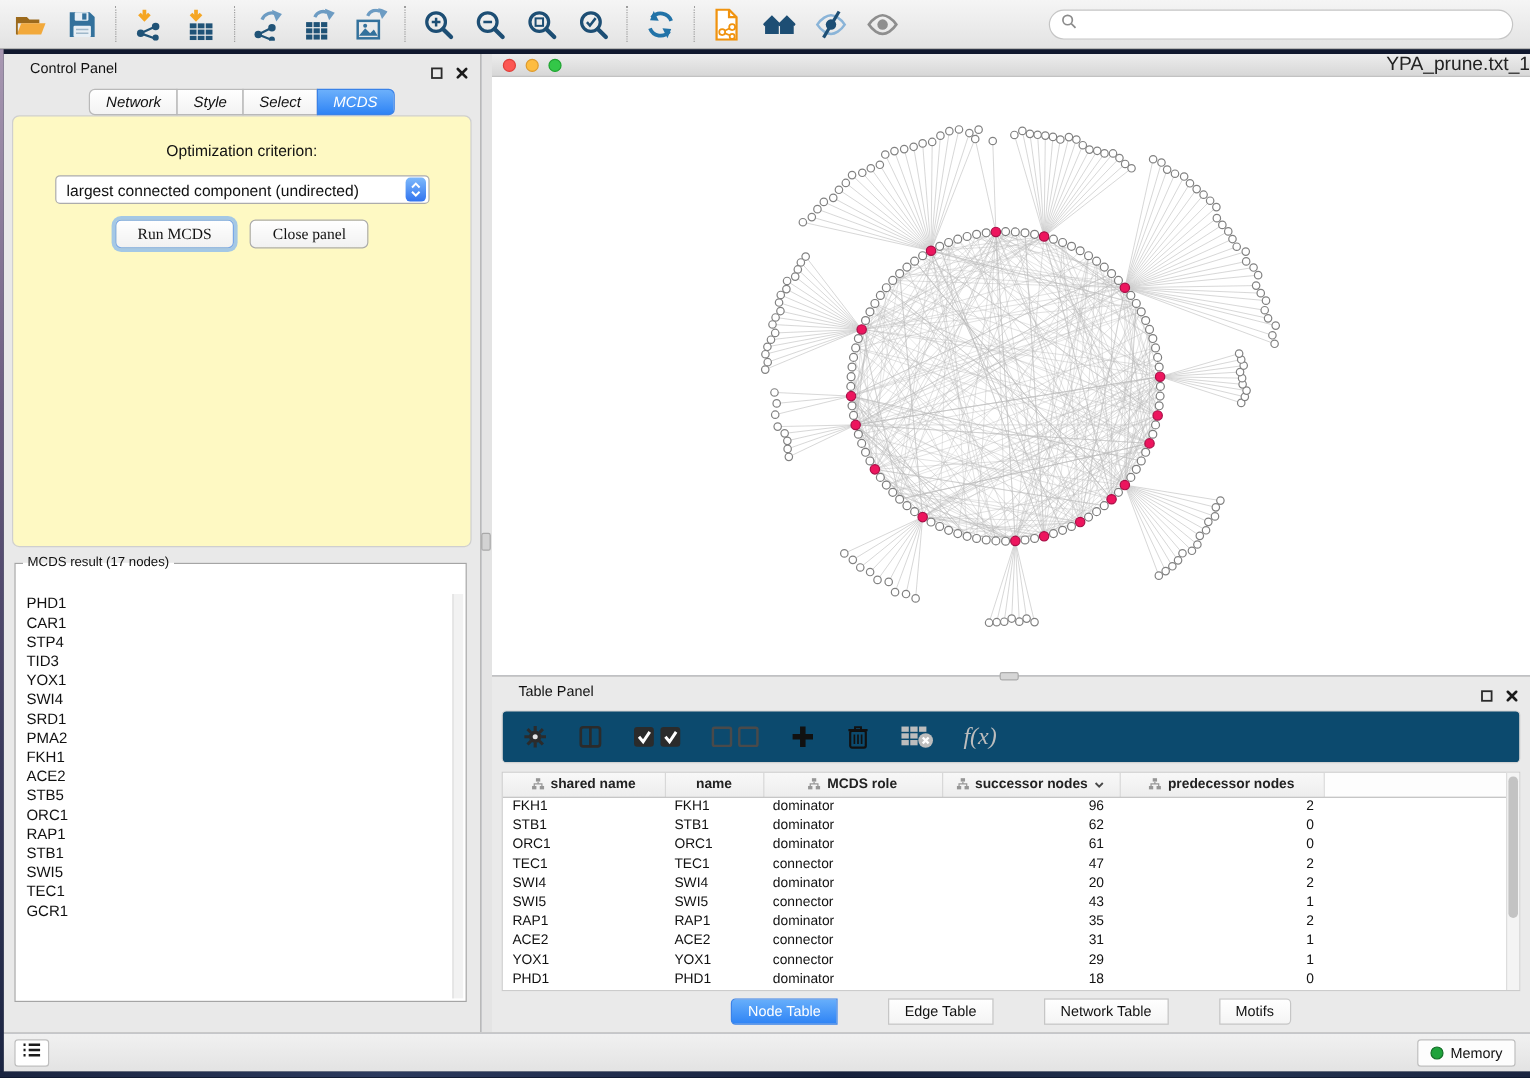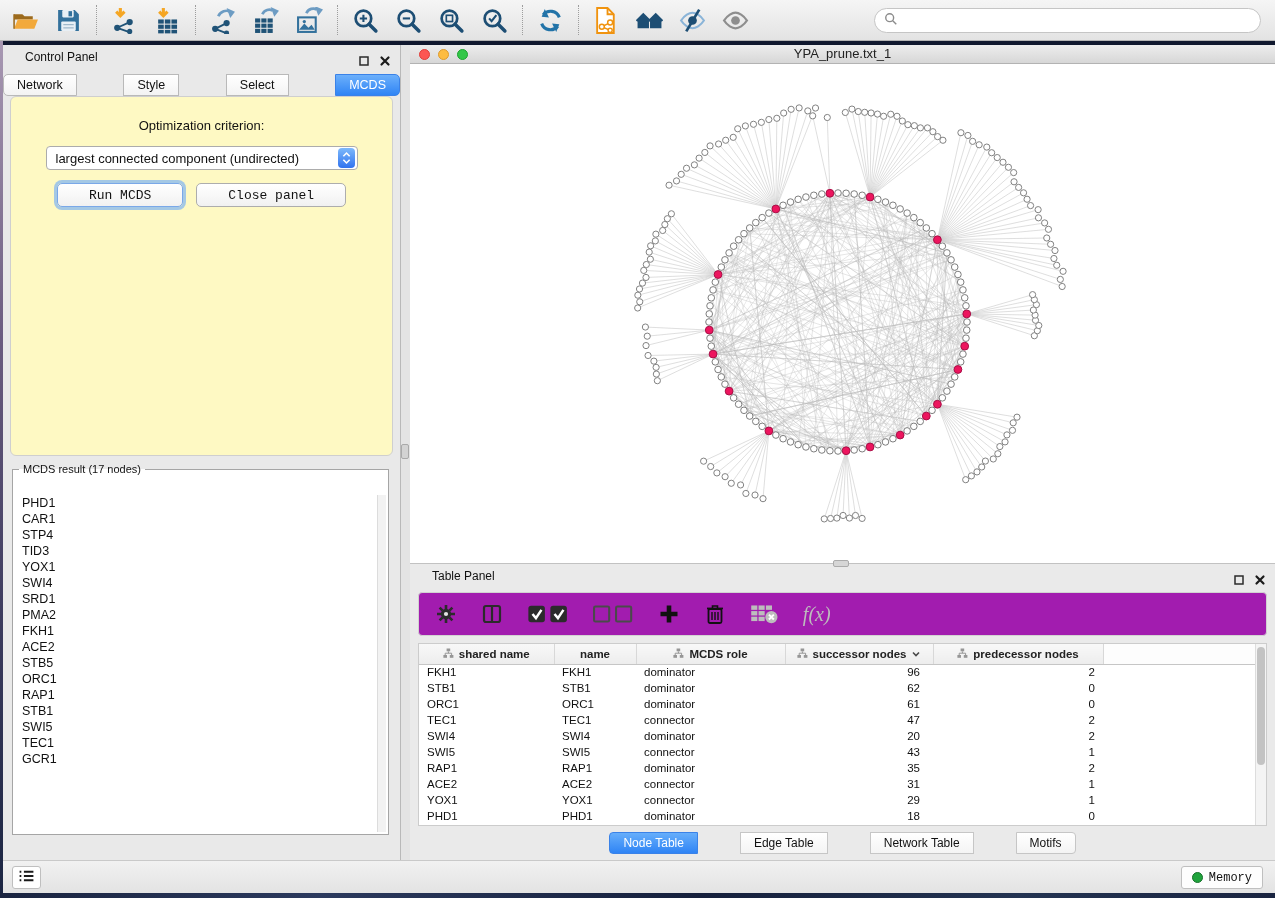--- a/index.html
+++ b/index.html
@@ -29,70 +29,70 @@
 
   
   .panel-header { position:relative; height:24px; line-height:24px; font-size:12px; color:#111; padding-left:22px; }
   .ph-icons { position:absolute; right:9px; top:6px; display:flex; gap:9px; }
   .ph-icons span { width:12px; height:12px; display:inline-block; }
   .ph-icons svg { width:12px; height:12px; }
 
   
   .control-panel { position:absolute; left:3px; top:45px; width:398px; height:815px;
     background:#e9e9e9; border-right:1px solid #b9b9b9; }
-  .cp-tabbar { position:absolute; top:29px; left:0; right:0; display:flex; justify-content:space-between; z-index:2; }
+  .cp-tabbar { position:absolute; top:29px; left:0; right:0; display:flex; justify-content:center; z-index:2;font-style:italic; }
   .cp-tab { padding:3px 13px; font-size:12.5px; background:linear-gradient(#fff,#f3f3f3);
     border:1px solid #b9b9b9; margin-left:-1px; color:#111; }
   .cp-tab:first-child { border-radius:5px 0 0 5px; margin-left:0; }
   .cp-tab:last-child { border-radius:0 5px 5px 0; }
   .cp-tab.active { background:linear-gradient(#6cb0fb,#2f84f5); color:#fff; border-color:#3a82e8; }
   .cp-content { position:absolute; top:51px; left:7px; right:7px; height:360px;
     background:#fef9c3; border:1px solid #cfcfcf; border-radius:6px; }
   .opt-label { margin-top:21px; text-align:center; font-size:13px; color:#111; }
   .mac-select { width:312px; height:24px; margin:13px auto 0; background:#fff; border:1px solid #acacac;
     border-radius:4px; display:flex; align-items:center; position:relative; }
   .mac-select .sel-text { flex:1; font-size:13px; padding-left:9px; color:#111; white-space:nowrap; }
   .mac-select .stepper { width:17px; height:20px; margin-right:2px; border-radius:4px;
     background:linear-gradient(#7db9fb,#3173ef); display:flex; align-items:center; justify-content:center; }
   .mac-select .stepper svg { width:11px; height:18px; }
   .btn-row { display:flex; justify-content:center; gap:13px; margin-top:13px; }
-  .mac-btn { height:24px; padding:0 31px; font-size:13px; color:#111; background:linear-gradient(#ffffff,#f1f1f1);
-    border:1px solid #adadad; border-radius:5px; font-family:Liberation Mono, monospace; }
+  .mac-btn { height:24px; padding:0 18px; font-size:13px; color:#111; background:linear-gradient(#ffffff,#f1f1f1);
+    border:1px solid #adadad; border-radius:5px; font-family:Liberation Serif, serif; }
   .mac-btn.focused { box-shadow:0 0 0 3px rgba(108,169,250,.62); border-color:#7aa8e8; }
   .result-box { position:absolute; top:418px; left:9px; right:11px; height:372px;
     background:#fff; border:1px solid #a5a5a5; padding:2px 1px 1px 1px; }
   .result-box legend { font-size:11px; color:#111; margin-left:5px; padding:0 4px; }
   .mcds-list { position:absolute; left:2px; right:12px; top:20px; bottom:2px; overflow:hidden;
     font-size:12.5px; line-height:16px; color:#111; }
   .mcds-item { padding-left:7px; }
   .mcds-scroll { position:absolute; right:2px; top:20px; bottom:2px; width:9px;
     background:#f2f2f2; border-left:1px solid #dcdcdc; }
 
   
   .v-splitter { position:absolute; left:401px; top:45px; width:9px; height:815px; background:#e4e4e4; }
   .v-handle { position:absolute; left:0; top:399px; width:8px; height:15px; background:#d3d3d3;
     border:1px solid #a9a9a9; border-radius:2px; }
 
   
   .network-window { position:absolute; left:410px; top:45px; width:865px; height:518px; background:#fff; }
   .net-titlebar { position:relative; height:19px; background:linear-gradient(#ededed,#d7d7d7);
-    border-bottom:1px solid #b3b3b3; text-align:center; font-size:13px; color:#222; line-height:18px; }
+    border-bottom:1px solid #b3b3b3; text-align:right; font-size:16px; color:#222; line-height:18px; }
   .lights { position:absolute; left:9px; top:4px; display:flex; gap:8px; }
   .light { width:11px; height:11px; border-radius:50%; }
   .light.red { background:#fc5753; border:1px solid #df3e39; }
   .light.yellow { background:#fdbc40; border:1px solid #de9b2d; }
   .light.green { background:#33c748; border:1px solid #1da32f; }
   .net-canvas { position:absolute; left:0; top:19px; width:865px; height:499px; }
 
   
   .table-panel { position:absolute; left:410px; top:563px; width:865px; height:297px;
     background:#eaeaea; border-top:1px solid #c2c2c2; }
   .h-handle { position:absolute; left:423px; top:-4px; width:16px; height:7px; background:#d6d6d6;
     border:1px solid #ababab; border-radius:2px; }
-  .tp-toolbar { position:absolute; left:8px; right:8px; top:28px; height:44px; background:#a21caf;
+  .tp-toolbar { position:absolute; left:8px; right:8px; top:28px; height:44px; background:#0c4a6e;
     border:1px solid #d2d2d2; border-radius:4px; display:flex; align-items:center; gap:24px; padding-left:16px; }
   .tp-icon { height:22px; display:inline-flex; align-items:center; }
   .tp-icon svg { height:22px; }
   .tp-icon .fx { font-family:"Liberation Serif", serif; font-style:italic; font-size:20px; color:#bdbdbd; }
   .tp-table { position:absolute; left:8px; right:8px; top:79px; height:183px; background:#fff;
     border:1px solid #cccccc; overflow:hidden; }
   table { border-collapse:collapse; table-layout:fixed; width:100%; }
   th { height:20px; background:linear-gradient(#f8f8f8,#ededed); border-right:1px solid #d8d8d8;
     border-bottom:1px solid #c6c6c6; font-weight:bold; font-size:11.5px; color:#222; }
   th .th-inner { display:flex; align-items:center; justify-content:center; gap:5px; }
@@ -112,21 +112,21 @@
   .bt-tab:last-child { border-radius:0 4px 4px 0; }
   .bt-tab.active { background:linear-gradient(#66aefb,#2f84f5); color:#fff; border-color:#3a82e8; }
 
   
   .status-bar { position:absolute; left:3px; top:860px; width:1272px; height:33px;
     background:linear-gradient(#f1f1f1,#e3e3e3); border-top:1px solid #c9c9c9; }
   .sb-list-btn { position:absolute; left:9px; top:5px; width:29px; height:23px; background:#fff;
     border:1px solid #bfbfbf; border-radius:3px; display:flex; align-items:center; justify-content:center; }
   .sb-list-btn svg { width:19px; height:16px; }
   .memory-btn { position:absolute; right:12px; top:5px; height:23px; padding:0 10px; background:#fdfdfd;
-    border:1px solid #bfbfbf; border-radius:3px; display:flex; align-items:center; gap:6px; font-size:12px; color:#111;font-family:Liberation Mono, monospace; }
+    border:1px solid #bfbfbf; border-radius:3px; display:flex; align-items:center; gap:6px; font-size:12px; color:#111; }
   .memory-dot { width:11px; height:11px; border-radius:50%; background:#1fa33c; border:1px solid #157029; }
 </style>
 </head>
 <body>
 
 <div id="screen">
 
   <div class="toolbar">
     <div class="tb-icons" id="tb-icons">
         <span class="ticon"><svg viewBox="0 0 26 26">

